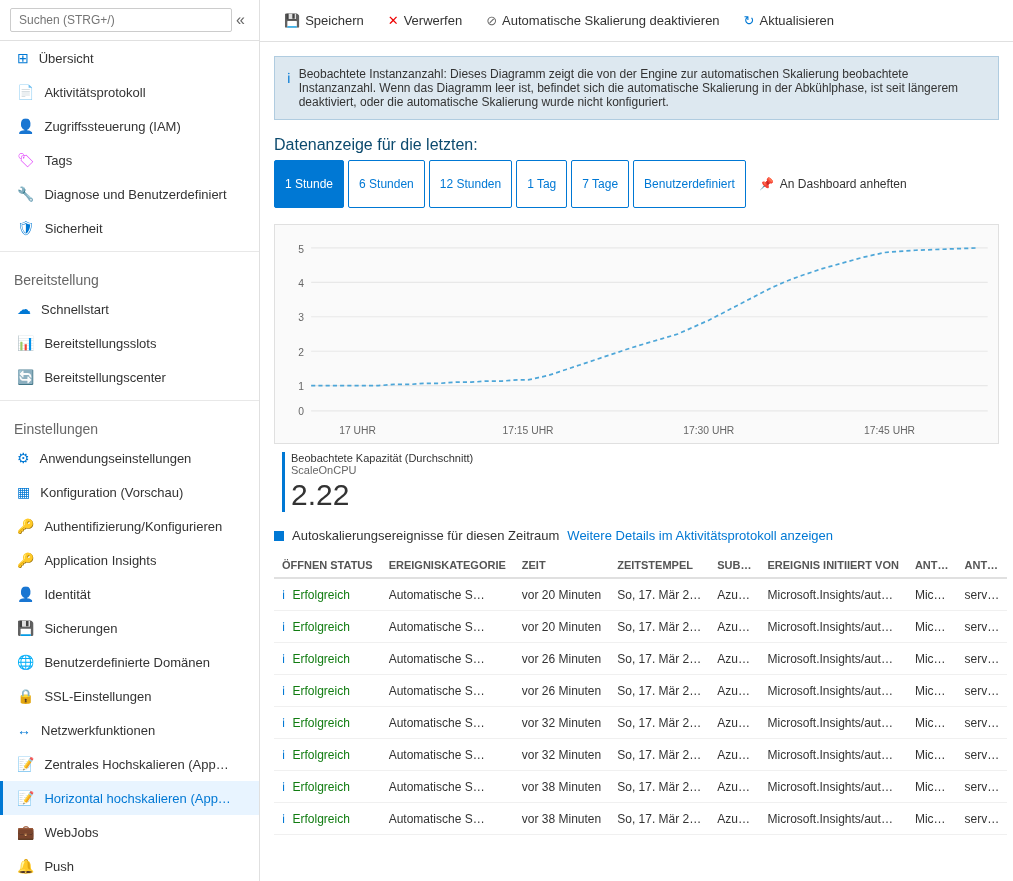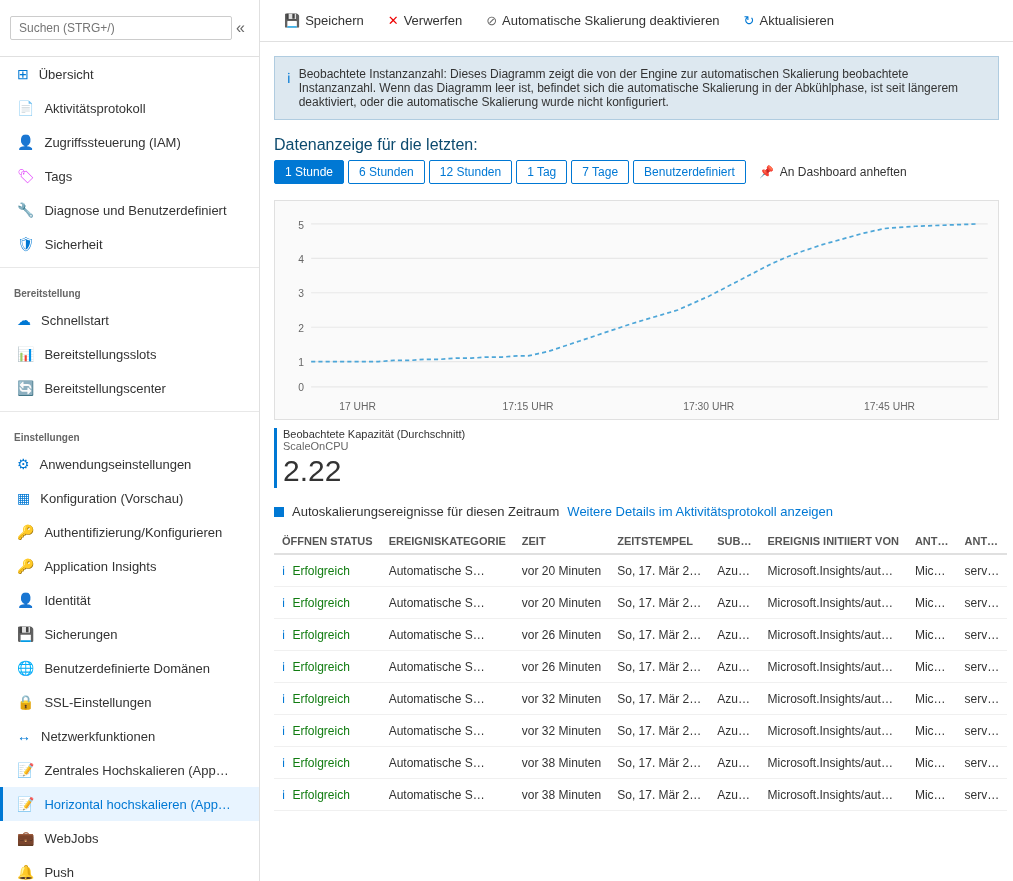--- a/index.html
+++ b/index.html
@@ -9,21 +9,21 @@
     .sidebar {
       width: 260px;
       min-width: 260px;
       background: #fff;
       border-right: 1px solid #e0e0e0;
       display: flex;
       flex-direction: column;
       overflow: hidden;
     }
     .sidebar-search {
-      padding: 16px 10px;
+      padding: 8px 10px;
       border-bottom: 1px solid #e0e0e0;
       display: flex;
       align-items: center;
       gap: 0;
     }
     .sidebar-search input {
       border: 1px solid #ccc;
       border-radius: 2px;
       padding: 4px 8px;
       width: 100%;
@@ -48,22 +48,22 @@
       gap: 10px;
       padding: 9px 14px;
       cursor: pointer;
       color: #333;
       font-size: 13px;
       border-left: 3px solid transparent;
     }
     .sidebar-item.active { background: #e8f4ff; border-left-color: #0078d4; color: #0078d4; }
     .sidebar-section-label {
       padding: 14px 14px 4px;
-      font-size: 10px;
-      font-weight: 700;
+      font-size: 14px;
+      font-weight: 400;
       color: #666;
       text-transform: none;
     }
     .sidebar-divider { border: none; border-top: 1px solid #e8e8e8; margin: 6px 0; }
 
     
     .main {
       flex: 1;
       display: flex;
       flex-direction: column;
@@ -136,21 +136,21 @@
       margin-top: 1px;
     }
 
     
     .time-range {
       padding: 6px 14px 8px;
     }
     .time-range-label { font-size: 16px; color: #0c4a6e; margin-bottom: 6px; }
     .time-buttons { display: flex; gap: 0; align-items: center; flex-wrap: wrap; gap: 4px; }
     .time-btn {
-      padding: 4px 10px;
+      padding: 16px 10px;
       border: 1px solid #0078d4;
       background: #fff;
       color: #0078d4;
       cursor: pointer;
       font-size: 12px;
       border-radius: 2px;
     }
     .time-btn.active { background: #0078d4; color: #fff; }
     .dashboard-btn {
       display: flex;
@@ -393,21 +393,21 @@
         <text x="80" y="182" text-anchor="middle" font-size="10" fill="#666">17 UHR</text>
         <text x="245" y="182" text-anchor="middle" font-size="10" fill="#666">17:15 UHR</text>
         <text x="420" y="182" text-anchor="middle" font-size="10" fill="#666">17:30 UHR</text>
         <text x="595" y="182" text-anchor="middle" font-size="10" fill="#666">17:45 UHR</text>
 
         <polyline points="35,140 60,140 80,140 100,140 115,139 130,139 145,138 160,138 175,137 190,137 205,136 220,136 235,135 245,135 255,133 265,131 275,128 285,125 295,122 305,119 315,116 325,113 335,110 345,107 360,103 375,99 390,95 405,89 420,83 435,76 450,69 465,62 480,55 495,49 510,44 530,38 550,33 570,28 590,24 620,22 650,21 680,20" fill="none" stroke="#4da6d8" stroke-width="1.5" stroke-dasharray="4,3"></polyline>
       </svg>
     </div>
 
     <div class="value-display">
-      <div style="display:flex;align-items:flex-start;gap:10px;">
+      <div style="display:flex;align-items:flex-start;gap:10px;margin-left:8px;">
         <div style="border-left:3px solid #0078d4;padding-left:6px;">
           <div style="font-size:11px;color:#333;">Beobachtete Kapazität (Durchschnitt)</div>
           <div style="font-size:11px;color:#666;">ScaleOnCPU</div>
           <div style="font-size:30px;font-weight:300;color:#333;margin-top:2px;">2.22</div>
         </div>
       </div>
     </div>
 
     <div class="events-section">
       <div class="events-header">

